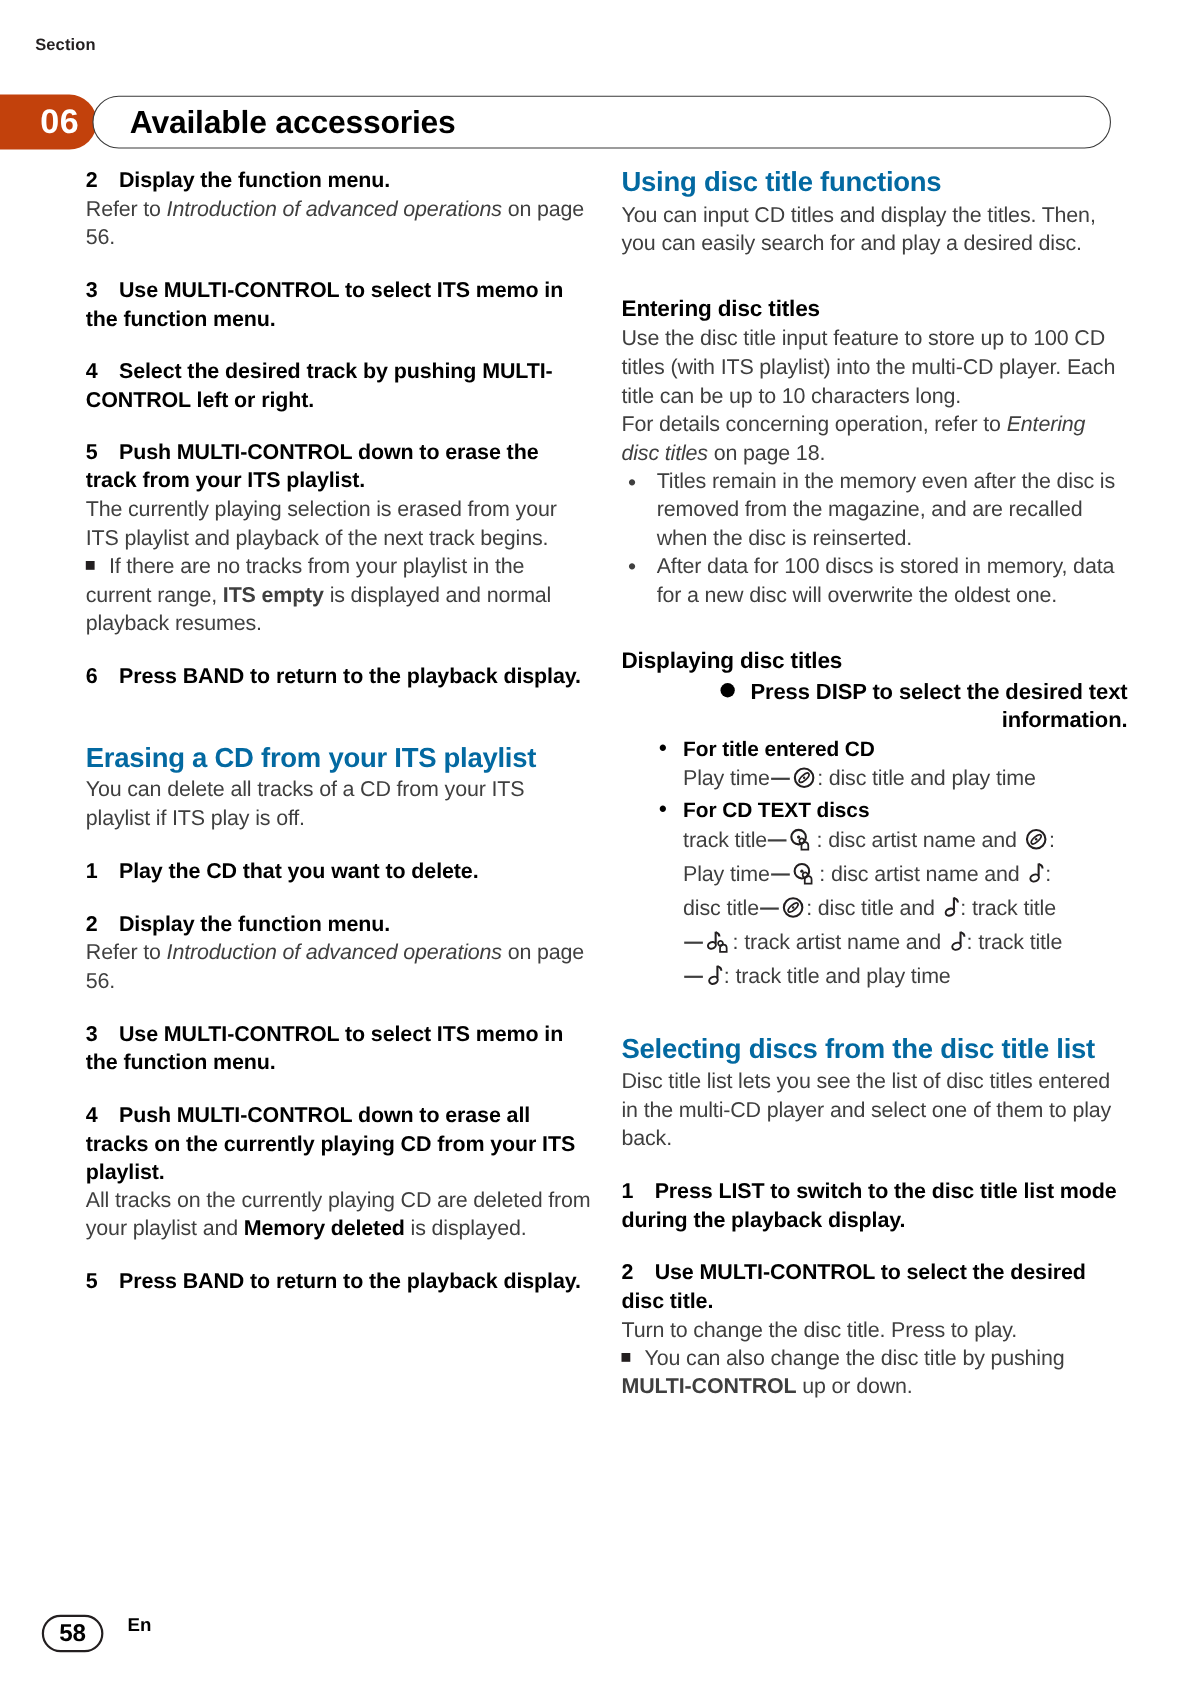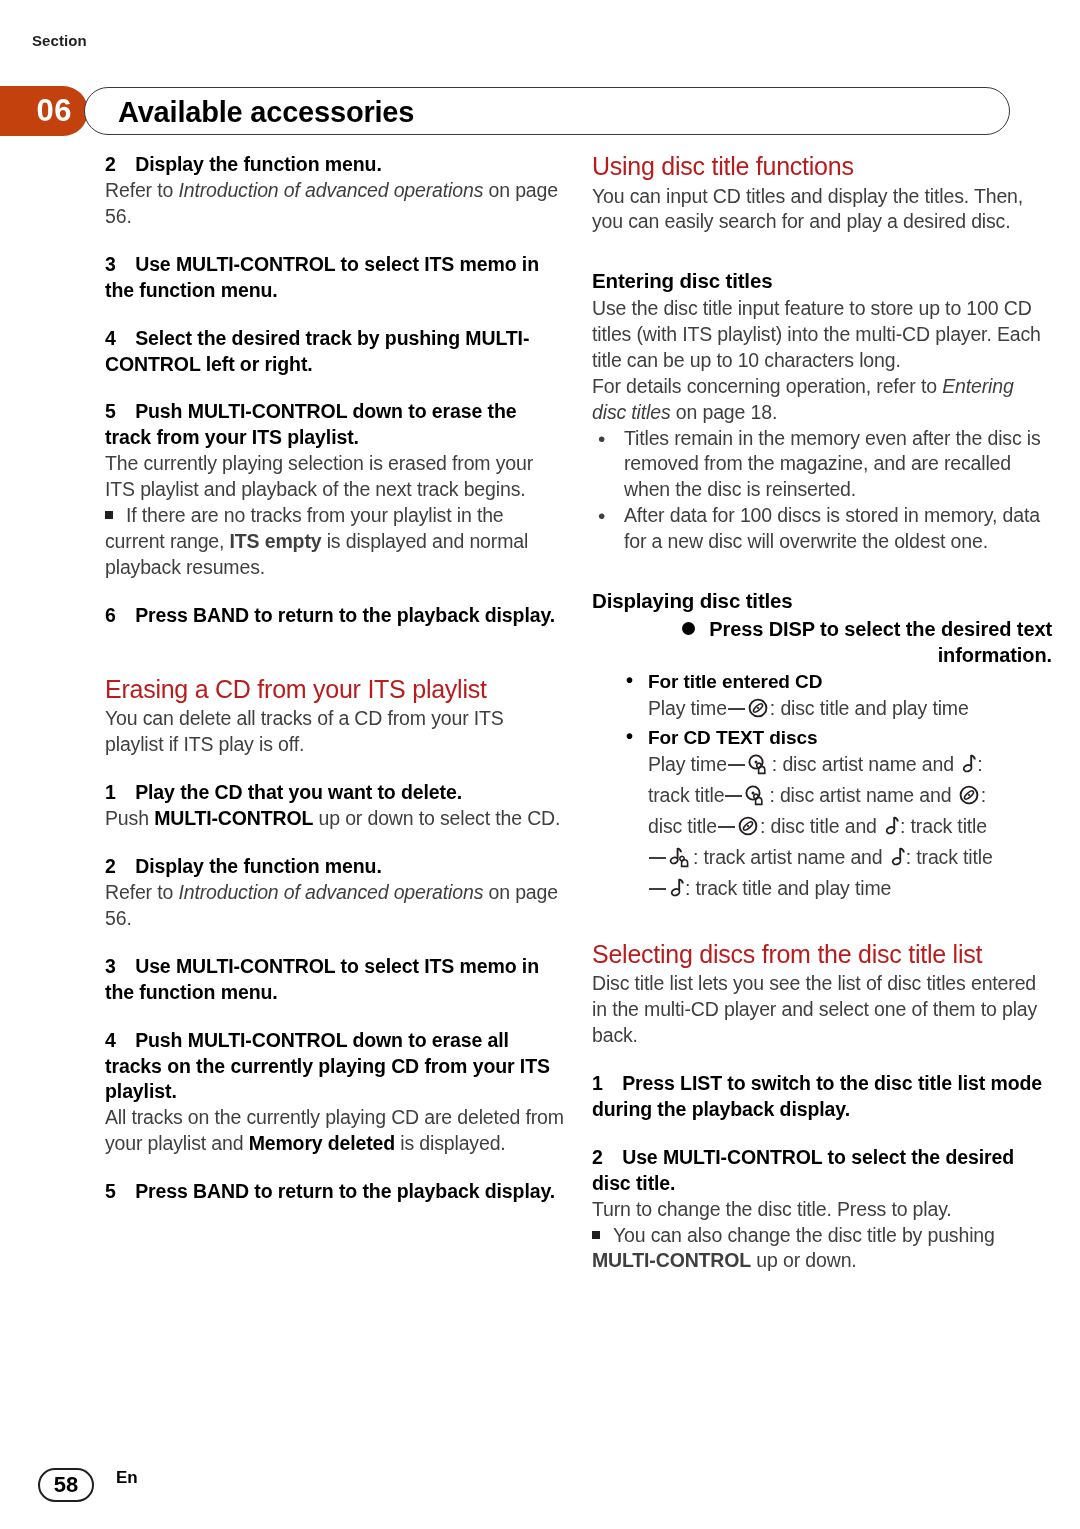--- a/index.html
+++ b/index.html
@@ -23,26 +23,26 @@
   .sec-pill{
     position:absolute;left:84px;top:63px;width:926px;height:48px;
     border:1.6px solid #3a3a3a;border-radius:24px;box-sizing:border-box;background:#fff;
   }
   .sec-title{
     position:absolute;left:118px;top:64px;height:48px;display:flex;align-items:center;
     font-size:29px;font-weight:700;letter-spacing:-.2px;color:#000;
   }
 
   
-  .col{position:absolute;top:152px;width:460px;margin-left:27px;}
+  .col{position:absolute;top:152px;width:460px;}
   .col-l{left:78px;}
   .col-r{left:565px;}
 
   
-  .h2{font-size:25px;font-weight:400;letter-spacing:-.25px;line-height:1.18;margin:0 0 2px 0;color:#b91c1c;}
+  .h2{font-size:25px;font-weight:700;letter-spacing:-.25px;line-height:1.18;margin:0 0 2px 0;color:#0369a1;}
   .h3{font-size:20.5px;font-weight:700;letter-spacing:-.15px;line-height:1.2;margin:0 0 2px 0;color:#000;}
   .step{font-size:19.5px;font-weight:700;line-height:1.33;letter-spacing:-.1px;margin:0;color:#000;
         text-indent:0;}
   .body{font-size:19.5px;font-weight:400;line-height:1.33;letter-spacing:-.15px;margin:0;color:#3f3f3f;}
   .body b,.step b{font-weight:700;color:#000;}
   .body i{font-style:italic;}
   .gap-m{height:22px;}
   .gap-l{height:34px;}
   .gap-xl{height:46px;}
 
@@ -107,21 +107,20 @@
 
     <div class="gap-m"></div>
     <p class="step">6 Press BAND to return to the playback display.</p>
 
     <div class="gap-xl"></div>
     <h2 class="h2">Erasing a CD from your ITS playlist</h2>
     <p class="body">You can delete all tracks of a CD from your ITS playlist if ITS play is off.</p>
 
     <div class="gap-m"></div>
     <p class="step">1 Play the CD that you want to delete.</p>
-    <p class="body"><span>Push </span><b>MULTI-CONTROL</b><span> up or down to select the CD.</span></p>
 
     <div class="gap-m"></div>
     <p class="step">2 Display the function menu.</p>
     <p class="body"><span>Refer to </span><i>Introduction of advanced operations</i><span> on page 56.</span></p>
 
     <div class="gap-m"></div>
     <p class="step">3 Use MULTI-CONTROL to select ITS memo in the function menu.</p>
 
     <div class="gap-m"></div>
     <p class="step">4 Push MULTI-CONTROL down to erase all tracks on the currently playing CD from your ITS playlist.</p>
@@ -157,47 +156,47 @@
                 <circle cx="11" cy="11" r="8.4" fill="none" stroke="#231f20" stroke-width="1.9"></circle>
                 <ellipse cx="11" cy="11" rx="5.6" ry="2.3" fill="none" stroke="#231f20" stroke-width="1.6" transform="rotate(-42 11 11)"></ellipse>
                 <circle cx="11" cy="11" r="1.1" fill="#231f20"></circle>
               </svg>
         </span><span>: disc title and play time</span></div>
       </li>
 
       <li>
         <div class="sub-head"><span>For </span><span>CD TEXT</span><span> discs</span></div>
 
+        <div class="sub-line"><span>track title</span><span class="dash"></span><span class="ic">
+          <svg width="24" height="22" viewBox="0 0 24 22">
+                <circle cx="9" cy="9" r="6.6" fill="none" stroke="#231f20" stroke-width="1.9"></circle>
+                <circle cx="9" cy="9" r="1.5" fill="#231f20"></circle>
+                <path d="M14.3 12.5a2.3 2.3 0 1 1 0-.1z" fill="none" stroke="#231f20" stroke-width="1.6"></path>
+                <path d="M11.6 20.4v-3.6c0-1.9 1.4-3.3 3.1-3.3s3.1 1.4 3.1 3.3v3.6z" fill="none" stroke="#231f20" stroke-width="1.6"></path>
+              </svg>
+        </span><span>: disc artist name and </span><span class="ic">
+          <svg width="22" height="22" viewBox="0 0 22 22">
+                <circle cx="11" cy="11" r="8.4" fill="none" stroke="#231f20" stroke-width="1.9"></circle>
+                <ellipse cx="11" cy="11" rx="5.6" ry="2.3" fill="none" stroke="#231f20" stroke-width="1.6" transform="rotate(-42 11 11)"></ellipse>
+                <circle cx="11" cy="11" r="1.1" fill="#231f20"></circle>
+              </svg>
+        </span><span>:</span></div>
+
         <div class="sub-line"><span>Play time</span><span class="dash"></span><span class="ic">
           <svg width="24" height="22" viewBox="0 0 24 22">
                 <circle cx="9" cy="9" r="6.6" fill="none" stroke="#231f20" stroke-width="1.9"></circle>
                 <circle cx="9" cy="9" r="1.5" fill="#231f20"></circle>
                 <path d="M14.3 12.5a2.3 2.3 0 1 1 0-.1z" fill="none" stroke="#231f20" stroke-width="1.6"></path>
                 <path d="M11.6 20.4v-3.6c0-1.9 1.4-3.3 3.1-3.3s3.1 1.4 3.1 3.3v3.6z" fill="none" stroke="#231f20" stroke-width="1.6"></path>
               </svg>
         </span><span>: disc artist name and </span><span class="ic">
           <svg width="16" height="22" viewBox="0 0 16 22">
                 <path d="M11.2 2v11.1" fill="none" stroke="#231f20" stroke-width="1.9"></path>
                 <path d="M11.2 2.4c2.2.7 3.6 2 3.6 4.1" fill="none" stroke="#231f20" stroke-width="1.9"></path>
                 <ellipse cx="7.6" cy="15.2" rx="4" ry="3.1" fill="none" stroke="#231f20" stroke-width="1.8" transform="rotate(-22 7.6 15.2)"></ellipse>
-              </svg>
-        </span><span>:</span></div>
-
-        <div class="sub-line"><span>track title</span><span class="dash"></span><span class="ic">
-          <svg width="24" height="22" viewBox="0 0 24 22">
-                <circle cx="9" cy="9" r="6.6" fill="none" stroke="#231f20" stroke-width="1.9"></circle>
-                <circle cx="9" cy="9" r="1.5" fill="#231f20"></circle>
-                <path d="M14.3 12.5a2.3 2.3 0 1 1 0-.1z" fill="none" stroke="#231f20" stroke-width="1.6"></path>
-                <path d="M11.6 20.4v-3.6c0-1.9 1.4-3.3 3.1-3.3s3.1 1.4 3.1 3.3v3.6z" fill="none" stroke="#231f20" stroke-width="1.6"></path>
-              </svg>
-        </span><span>: disc artist name and </span><span class="ic">
-          <svg width="22" height="22" viewBox="0 0 22 22">
-                <circle cx="11" cy="11" r="8.4" fill="none" stroke="#231f20" stroke-width="1.9"></circle>
-                <ellipse cx="11" cy="11" rx="5.6" ry="2.3" fill="none" stroke="#231f20" stroke-width="1.6" transform="rotate(-42 11 11)"></ellipse>
-                <circle cx="11" cy="11" r="1.1" fill="#231f20"></circle>
               </svg>
         </span><span>:</span></div>
 
         <div class="sub-line"><span>disc title</span><span class="dash"></span><span class="ic">
           <svg width="22" height="22" viewBox="0 0 22 22">
                 <circle cx="11" cy="11" r="8.4" fill="none" stroke="#231f20" stroke-width="1.9"></circle>
                 <ellipse cx="11" cy="11" rx="5.6" ry="2.3" fill="none" stroke="#231f20" stroke-width="1.6" transform="rotate(-42 11 11)"></ellipse>
                 <circle cx="11" cy="11" r="1.1" fill="#231f20"></circle>
               </svg>
         </span><span>: disc title and </span><span class="ic">

